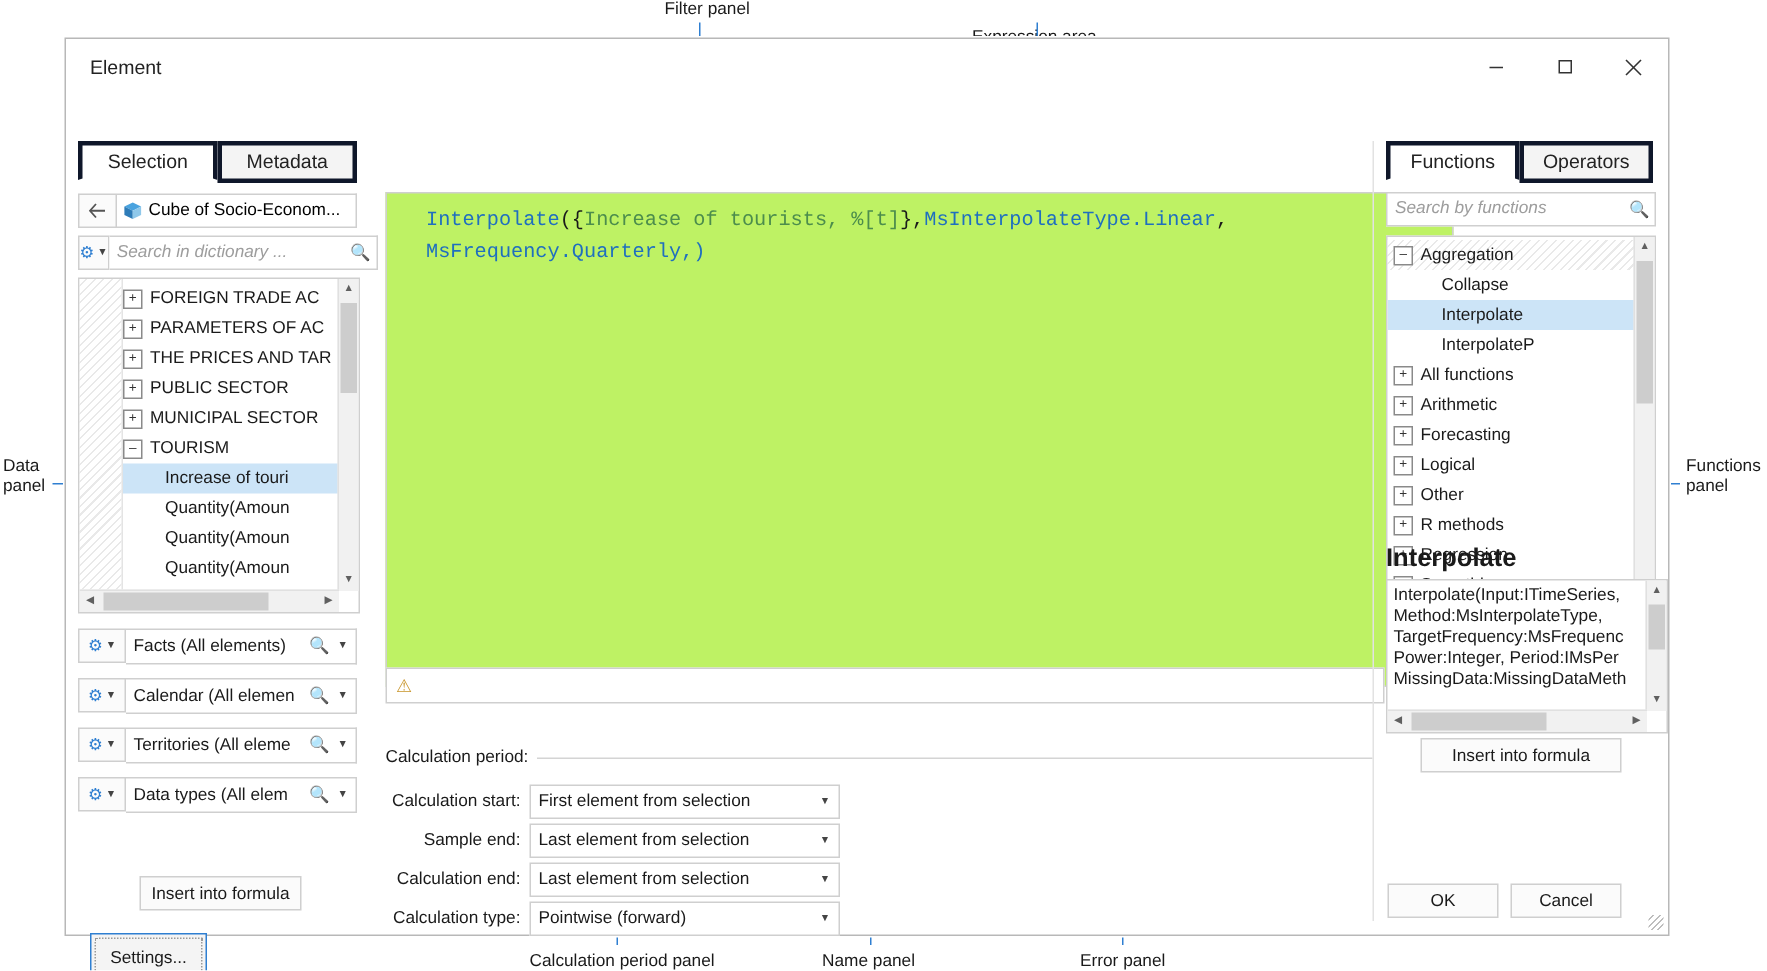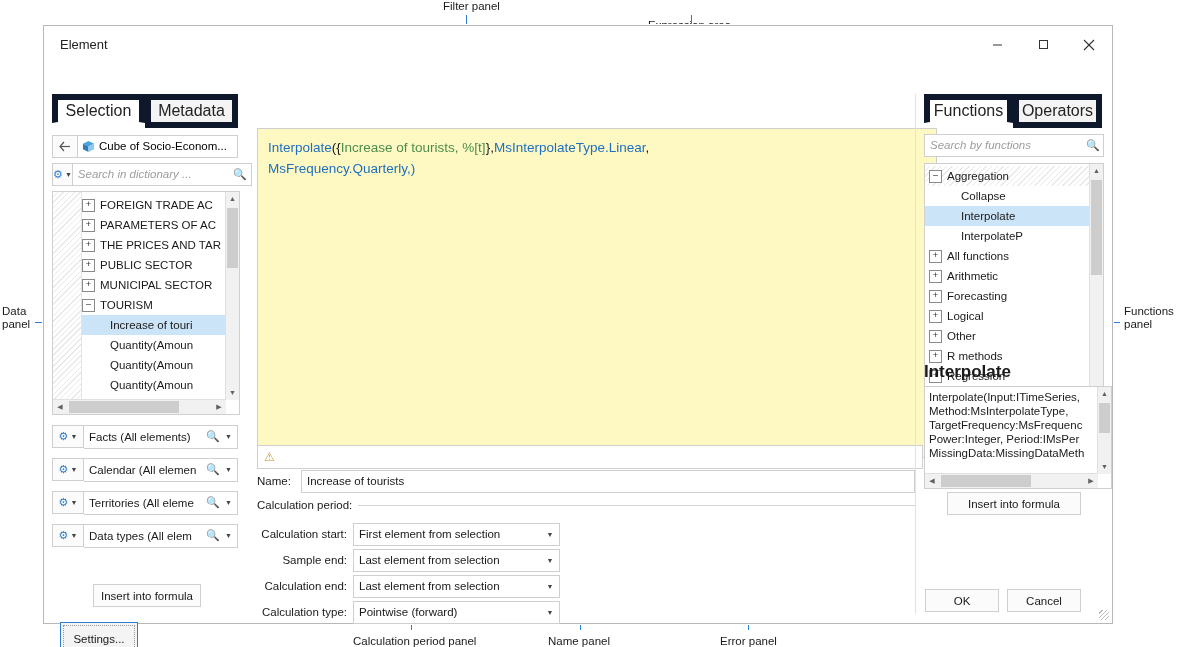--- a/index.html
+++ b/index.html
@@ -88,22 +88,22 @@
   }
   .tabs-row {
     display: flex;
     width: 186px;
   }
   .tab {
     flex: 1;
     height: 22px;
     line-height: 22px;
     text-align: center;
-    font-size: 16px;
-    border: 6px solid #0f172a;
+    font-size: 13px;
+    border: 3px solid #0f172a;
     background: #f4f4f4;
     color: #222;
   }
   .tab.active {
     background: #ffffff;
     border-bottom: 1px solid #ffffff;
   }
   .cube-row {
     margin-top: 7px;
     display: flex;
@@ -358,23 +358,23 @@
     overflow: hidden;
     white-space: nowrap;
   }
   .expr-area {
     position: absolute;
     left: 213px;
     top: 64px;
     width: 658px;
     height: 312px;
     border: 1px solid #cfcfcf;
-    background: #fef9c3;
-    padding: 8px 10px;
-    font-family: Liberation Sans, sans-serif;
+    background: #bef264;
+    padding: 8px 26px;
+    font-family: Liberation Mono, monospace;
     font-size: 13.5px;
     line-height: 21px;
     color: #1f6fbf;
     overflow: hidden;
   }
   .expr-area .id { color: #1f6fbf; }
   .expr-area .str { color: #4c8d4c; }
   .expr-area .pl { color: #1a1a1a; }
 
   .error-bar {
@@ -798,24 +798,20 @@
 
       <div class="expr-area">
         <div><span class="id">Interpolate</span><span class="pl">({</span><span class="str">Increase of tourists, %[t]</span><span class="pl">},</span><span class="id">MsInterpolateType.Linear</span><span class="pl">,</span></div>
         <div><span class="id">MsFrequency.Quarterly,)</span></div>
       </div>
 
       <div class="error-bar">
         <span class="warn-ico">⚠</span>
       </div>
 
-      <div class="name-row">
-        <div class="name-label">Name:</div>
-        <div class="name-field">Increase of tourists</div>
-      </div>
 
       <div class="calc-legend">
         <span>Calculation period:</span>
         <span class="line"></span>
       </div>
 
       <div class="calc-row" style="top:459px;">
         <div class="lbl">Calculation start:</div>
         <div class="combo">
           <span>First element from selection</span>

